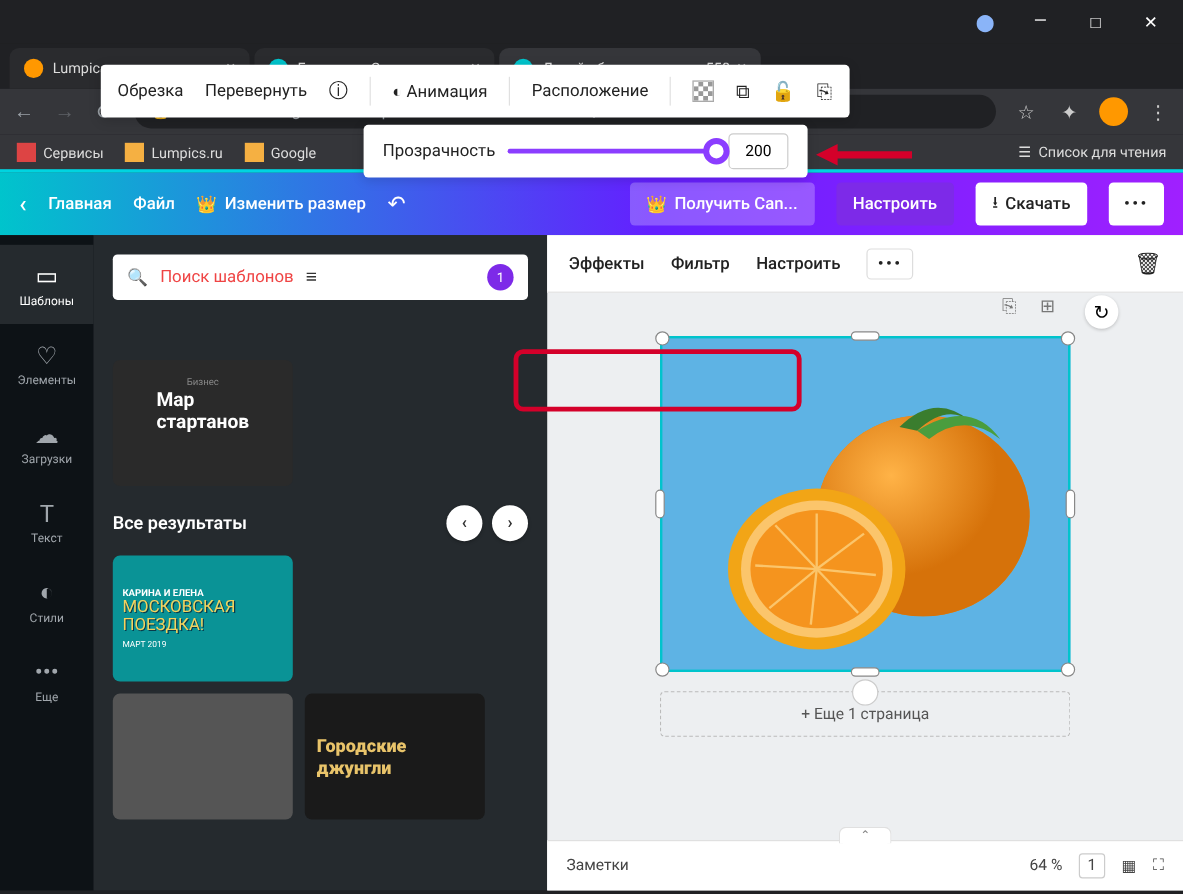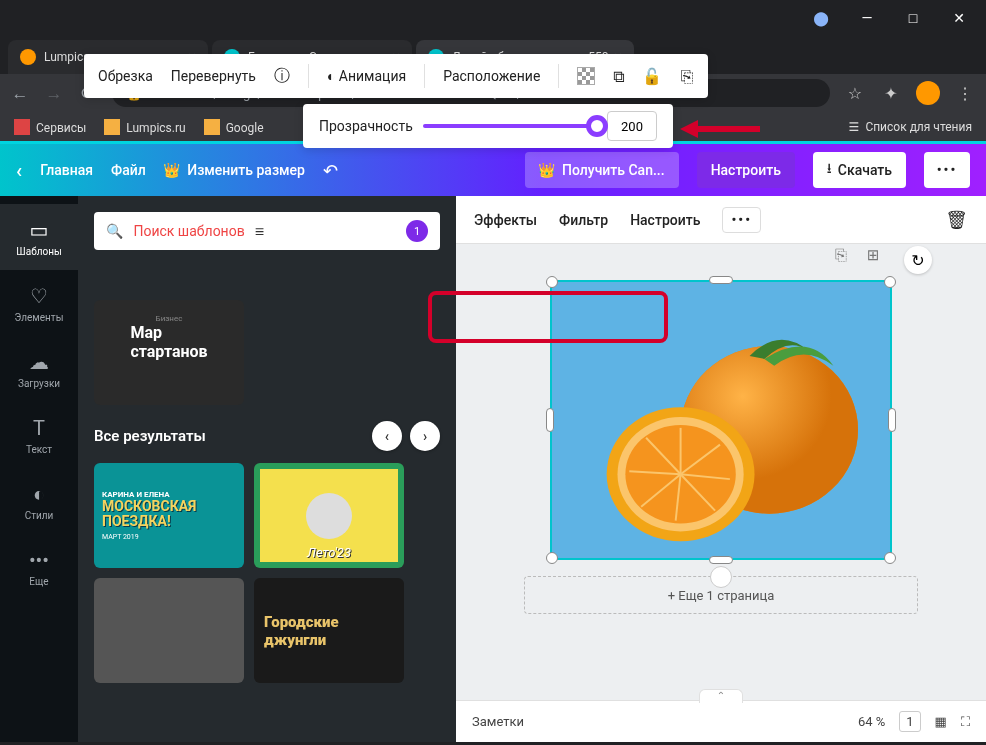--- a/index.html
+++ b/index.html
@@ -67,33 +67,33 @@
 .canvas{width:342px;height:280px;background:#5eb3e4;border:2px solid #00c4cc;position:relative}
 .handle{position:absolute;width:12px;height:12px;background:#fff;border:1px solid #888;border-radius:50%}
 .h-tl{top:-6px;left:-6px}.h-tr{top:-6px;right:-6px}.h-bl{bottom:-6px;left:-6px}.h-br{bottom:-6px;right:-6px}
 .h-ml{top:50%;left:-6px;transform:translateY(-50%);width:8px;height:24px;border-radius:4px}
 .h-mr{top:50%;right:-6px;transform:translateY(-50%);width:8px;height:24px;border-radius:4px}
 .h-mt{left:50%;top:-6px;transform:translateX(-50%);width:24px;height:8px;border-radius:4px}
 .h-mb{left:50%;bottom:-6px;transform:translateX(-50%);width:24px;height:8px;border-radius:4px}
 .rotate{position:absolute;top:-34px;right:-40px;width:28px;height:28px;background:#fff;border-radius:50%;box-shadow:0 1px 3px rgba(0,0,0,0.2);display:flex;align-items:center;justify-content:center}
 .canvas-icons{position:absolute;top:-34px;right:8px;display:flex;gap:10px}
 .cico{width:22px;height:22px;color:#777;font-size:15px;text-align:center}
-.addpage{margin-top:16px;width:394px;height:38px;border:1px dashed #bbb;border-radius:4px;display:flex;align-items:center;justify-content:center;font-size:13px;color:#555;gap:6px;position:relative}
+.addpage{margin-top:16px;width:342px;height:38px;border:1px dashed #bbb;border-radius:4px;display:flex;align-items:center;justify-content:center;font-size:13px;color:#555;gap:6px;position:relative}
 .addpage .sync{position:absolute;width:22px;height:22px;background:#fff;border:1px solid #ccc;border-radius:50%;top:-11px}
 .footer{height:42px;background:#fff;border-top:1px solid #e0e0e0;display:flex;align-items:center;padding:0 16px;font-size:13px;color:#444;position:relative}
 .footer .chev{position:absolute;left:50%;top:-12px;transform:translateX(-50%);width:44px;height:14px;background:#fff;border:1px solid #e0e0e0;border-bottom:none;border-radius:6px 6px 0 0;text-align:center;font-size:10px;color:#888}
 .footer .zoom{margin-left:auto;display:flex;align-items:center;gap:14px}
 .orange-svg{width:100%;height:100%}
 .thumb1{background:linear-gradient(#c89050,#8a5a28)}
 .thumb1 .txt{background:rgba(255,255,255,0.85);color:#6a4a2a;padding:8px 10px;font-style:italic;font-size:9px;border-radius:2px}
 .thumb2{background:#2a2a2a;align-items:flex-start;padding:14px}
 .thumb2 .t2{color:#fff;font-weight:700;font-size:16px;text-align:left}
 .thumb3{background:#0a9396;padding:8px;flex-direction:column;justify-content:center;align-items:flex-start}
 .thumb3 .t3a{color:#fff;font-size:8px;font-weight:700}
-.thumb3 .t3b{color:#f4d35e;font-weight:700;font-size:14px;text-align:left;line-height:1.1;text-shadow:1px 1px #073b4c}
+.thumb3 .t3b{color:#f4d35e;font-weight:400;font-size:14px;text-align:left;line-height:1.1;text-shadow:1px 1px #073b4c}
 .thumb4{background:#2a9d5a;padding:6px}
 .thumb4 .inner{background:#f4e04d;width:100%;height:100%;display:flex;align-items:center;justify-content:center}
 .thumb4 .face{width:46px;height:46px;background:#ddd;border-radius:50%}
 .thumb4 .lbl{position:absolute;bottom:8px;font-style:italic;color:#fff;font-size:13px;text-shadow:1px 1px #333}
 .thumb5{background:#555}
 .thumb6{background:#1a1a1a;flex-direction:column;align-items:flex-start;padding:10px}
 .thumb6 .t6{color:#e9c46a;font-weight:900;font-size:15px;text-align:left;line-height:1.2}
 .nav-arrow{position:absolute;width:30px;height:30px;background:#fff;border-radius:50%;display:flex;align-items:center;justify-content:center;color:#333;font-size:14px;box-shadow:0 1px 3px rgba(0,0,0,0.3)}
 .chk-ico{width:18px;height:18px;background-image:repeating-conic-gradient(#999 0% 25%,#fff 0% 50%);background-size:8px 8px;border:1px solid #aaa}
 </style>
@@ -232,26 +232,20 @@
       <span>Все результаты</span>
       <div class="nav-arrow" style="right:40px;position:static;margin-left:auto;margin-right:8px">‹</div>
       <div class="nav-arrow" style="position:static">›</div>
     </div>
     <div class="thumbs">
       <div class="thumb thumb3">
         <div class="t3a">КАРИНА И ЕЛЕНА</div>
         <div class="t3b" style="white-space:pre-line">МОСКОВСКАЯ
 ПОЕЗДКА!</div>
         <div style="color:#fff;font-size:7px;margin-top:4px">МАРТ 2019</div>
-      </div>
-      <div class="thumb thumb4">
-        <div class="inner">
-            <div class="face"></div>
-          </div>
-        <div class="lbl">Лето'23</div>
       </div>
     </div>
     <div class="thumbs" style="margin-top:10px">
       <div class="thumb thumb5"></div>
       <div class="thumb thumb6">
           <div class="t6" style="white-space:pre-line">Городские
 джунгли</div>
         </div>
     </div>
   </div>

